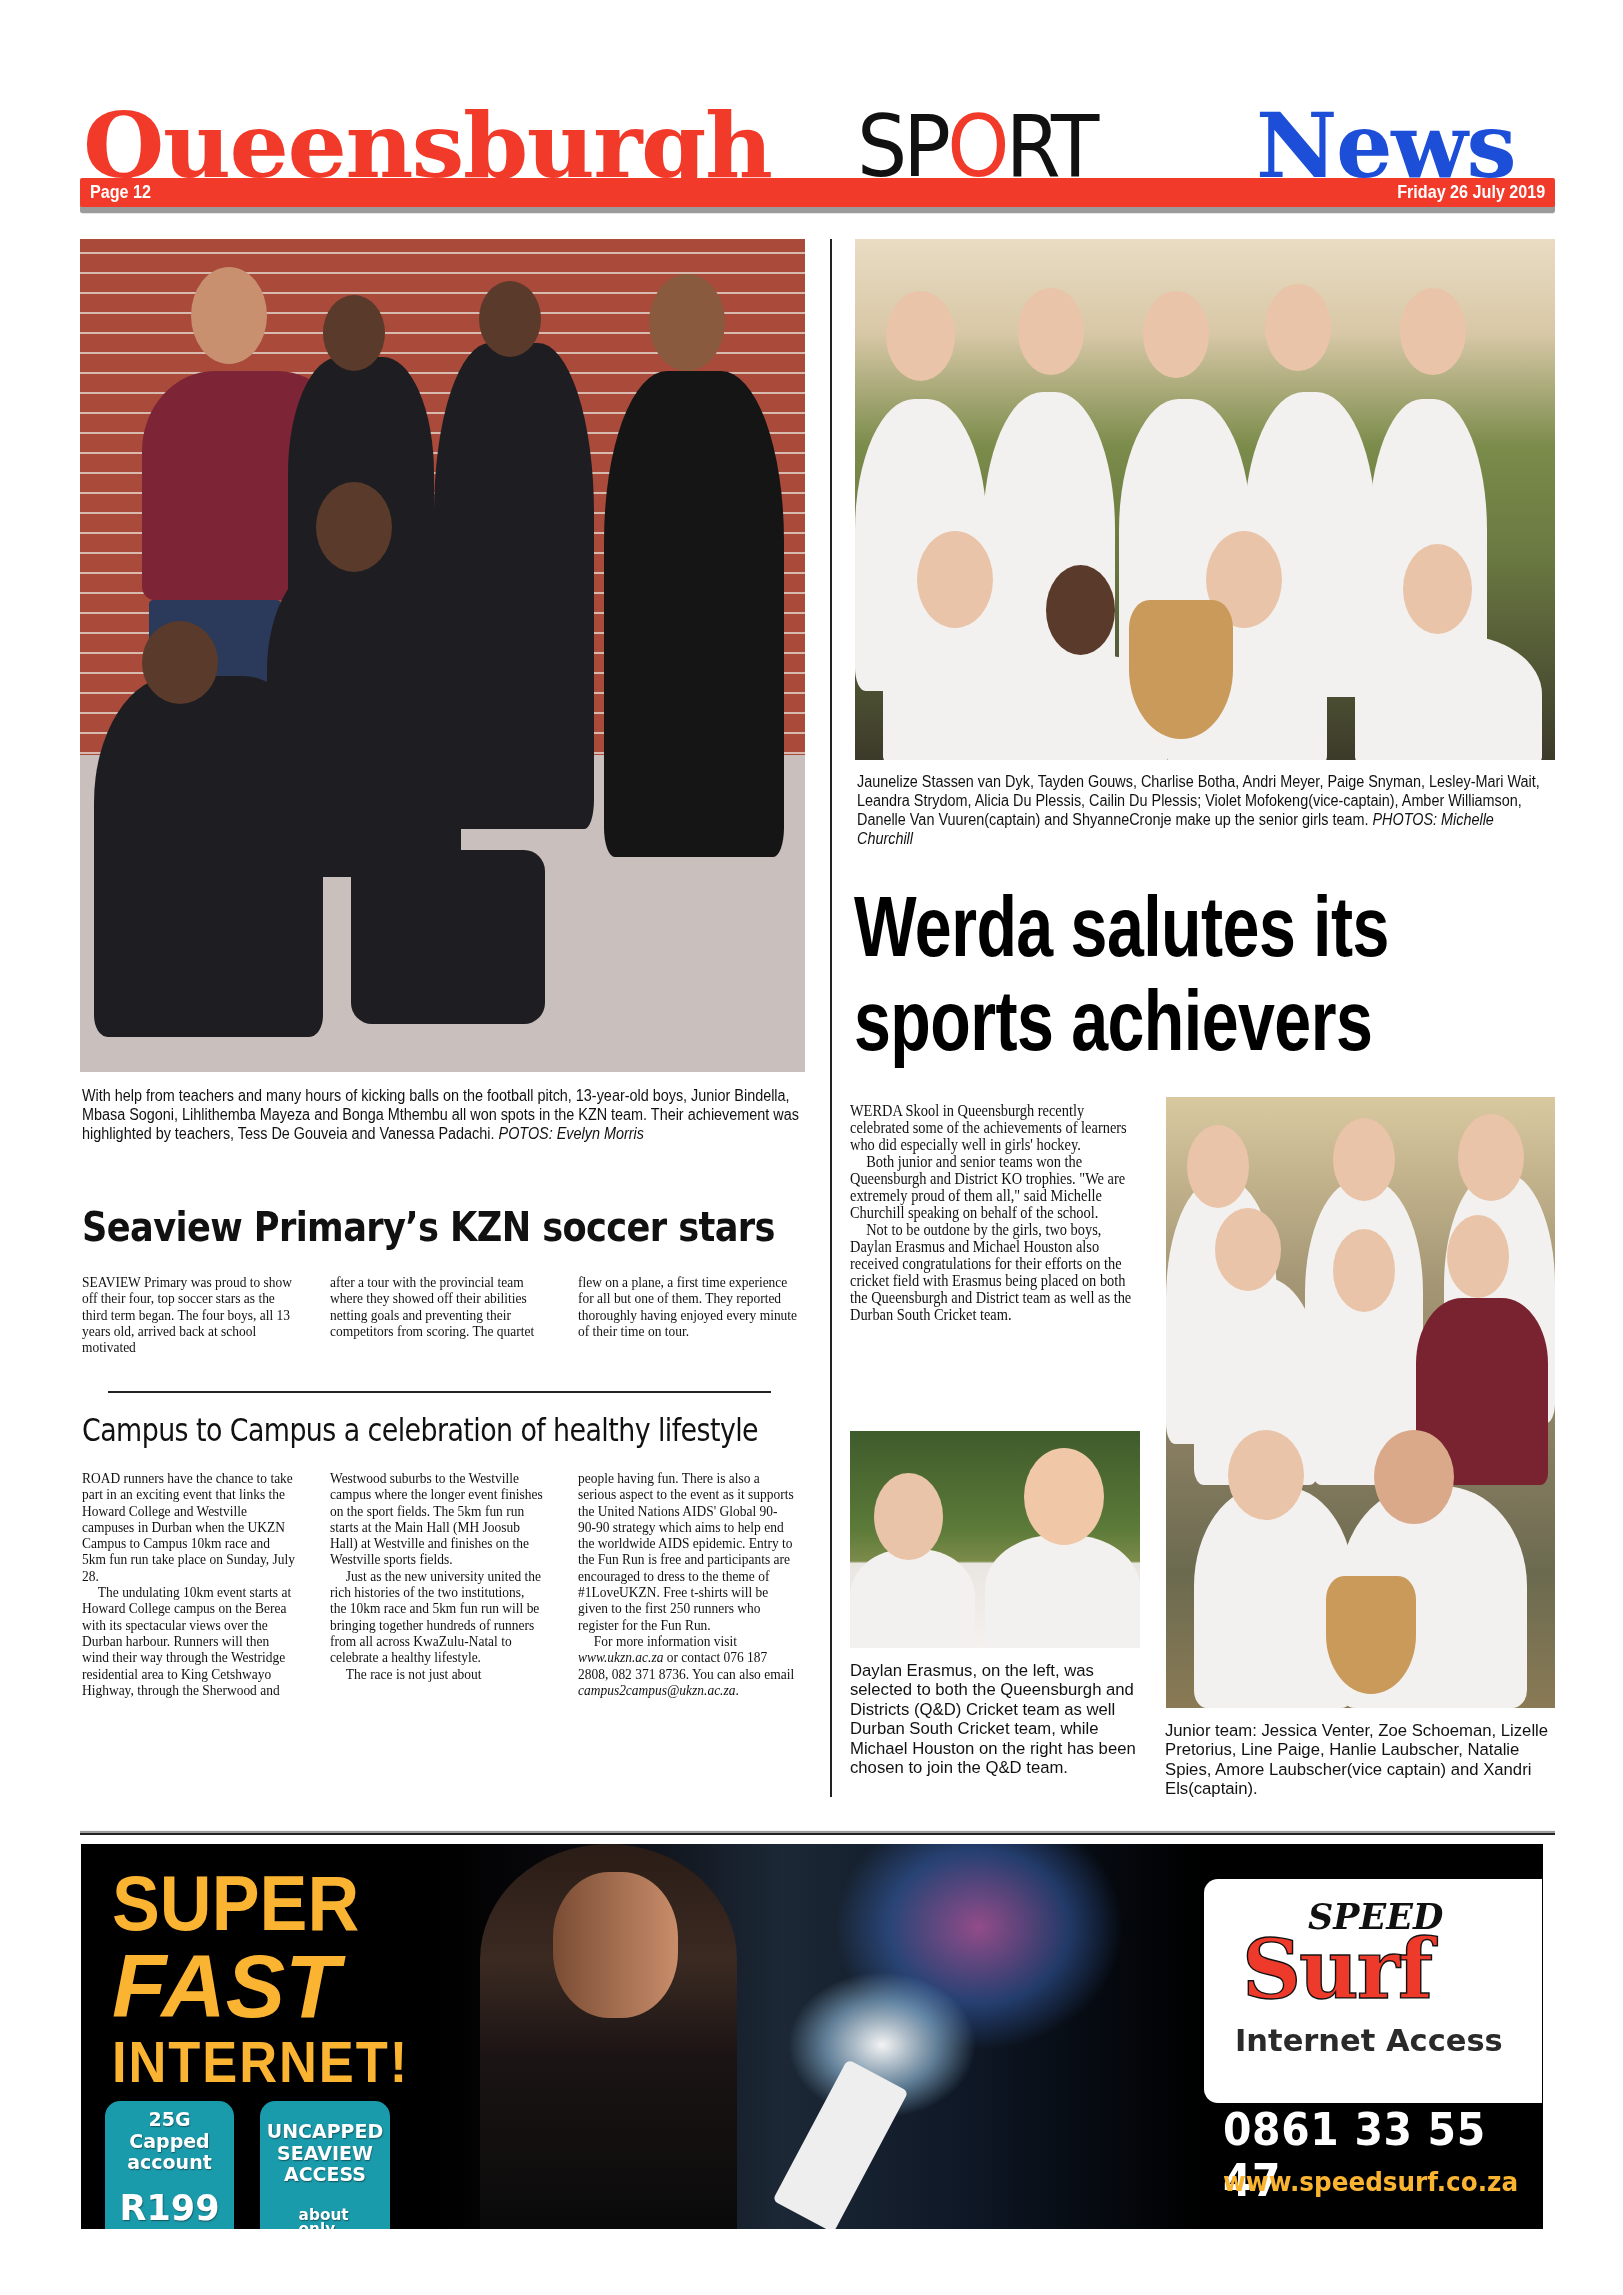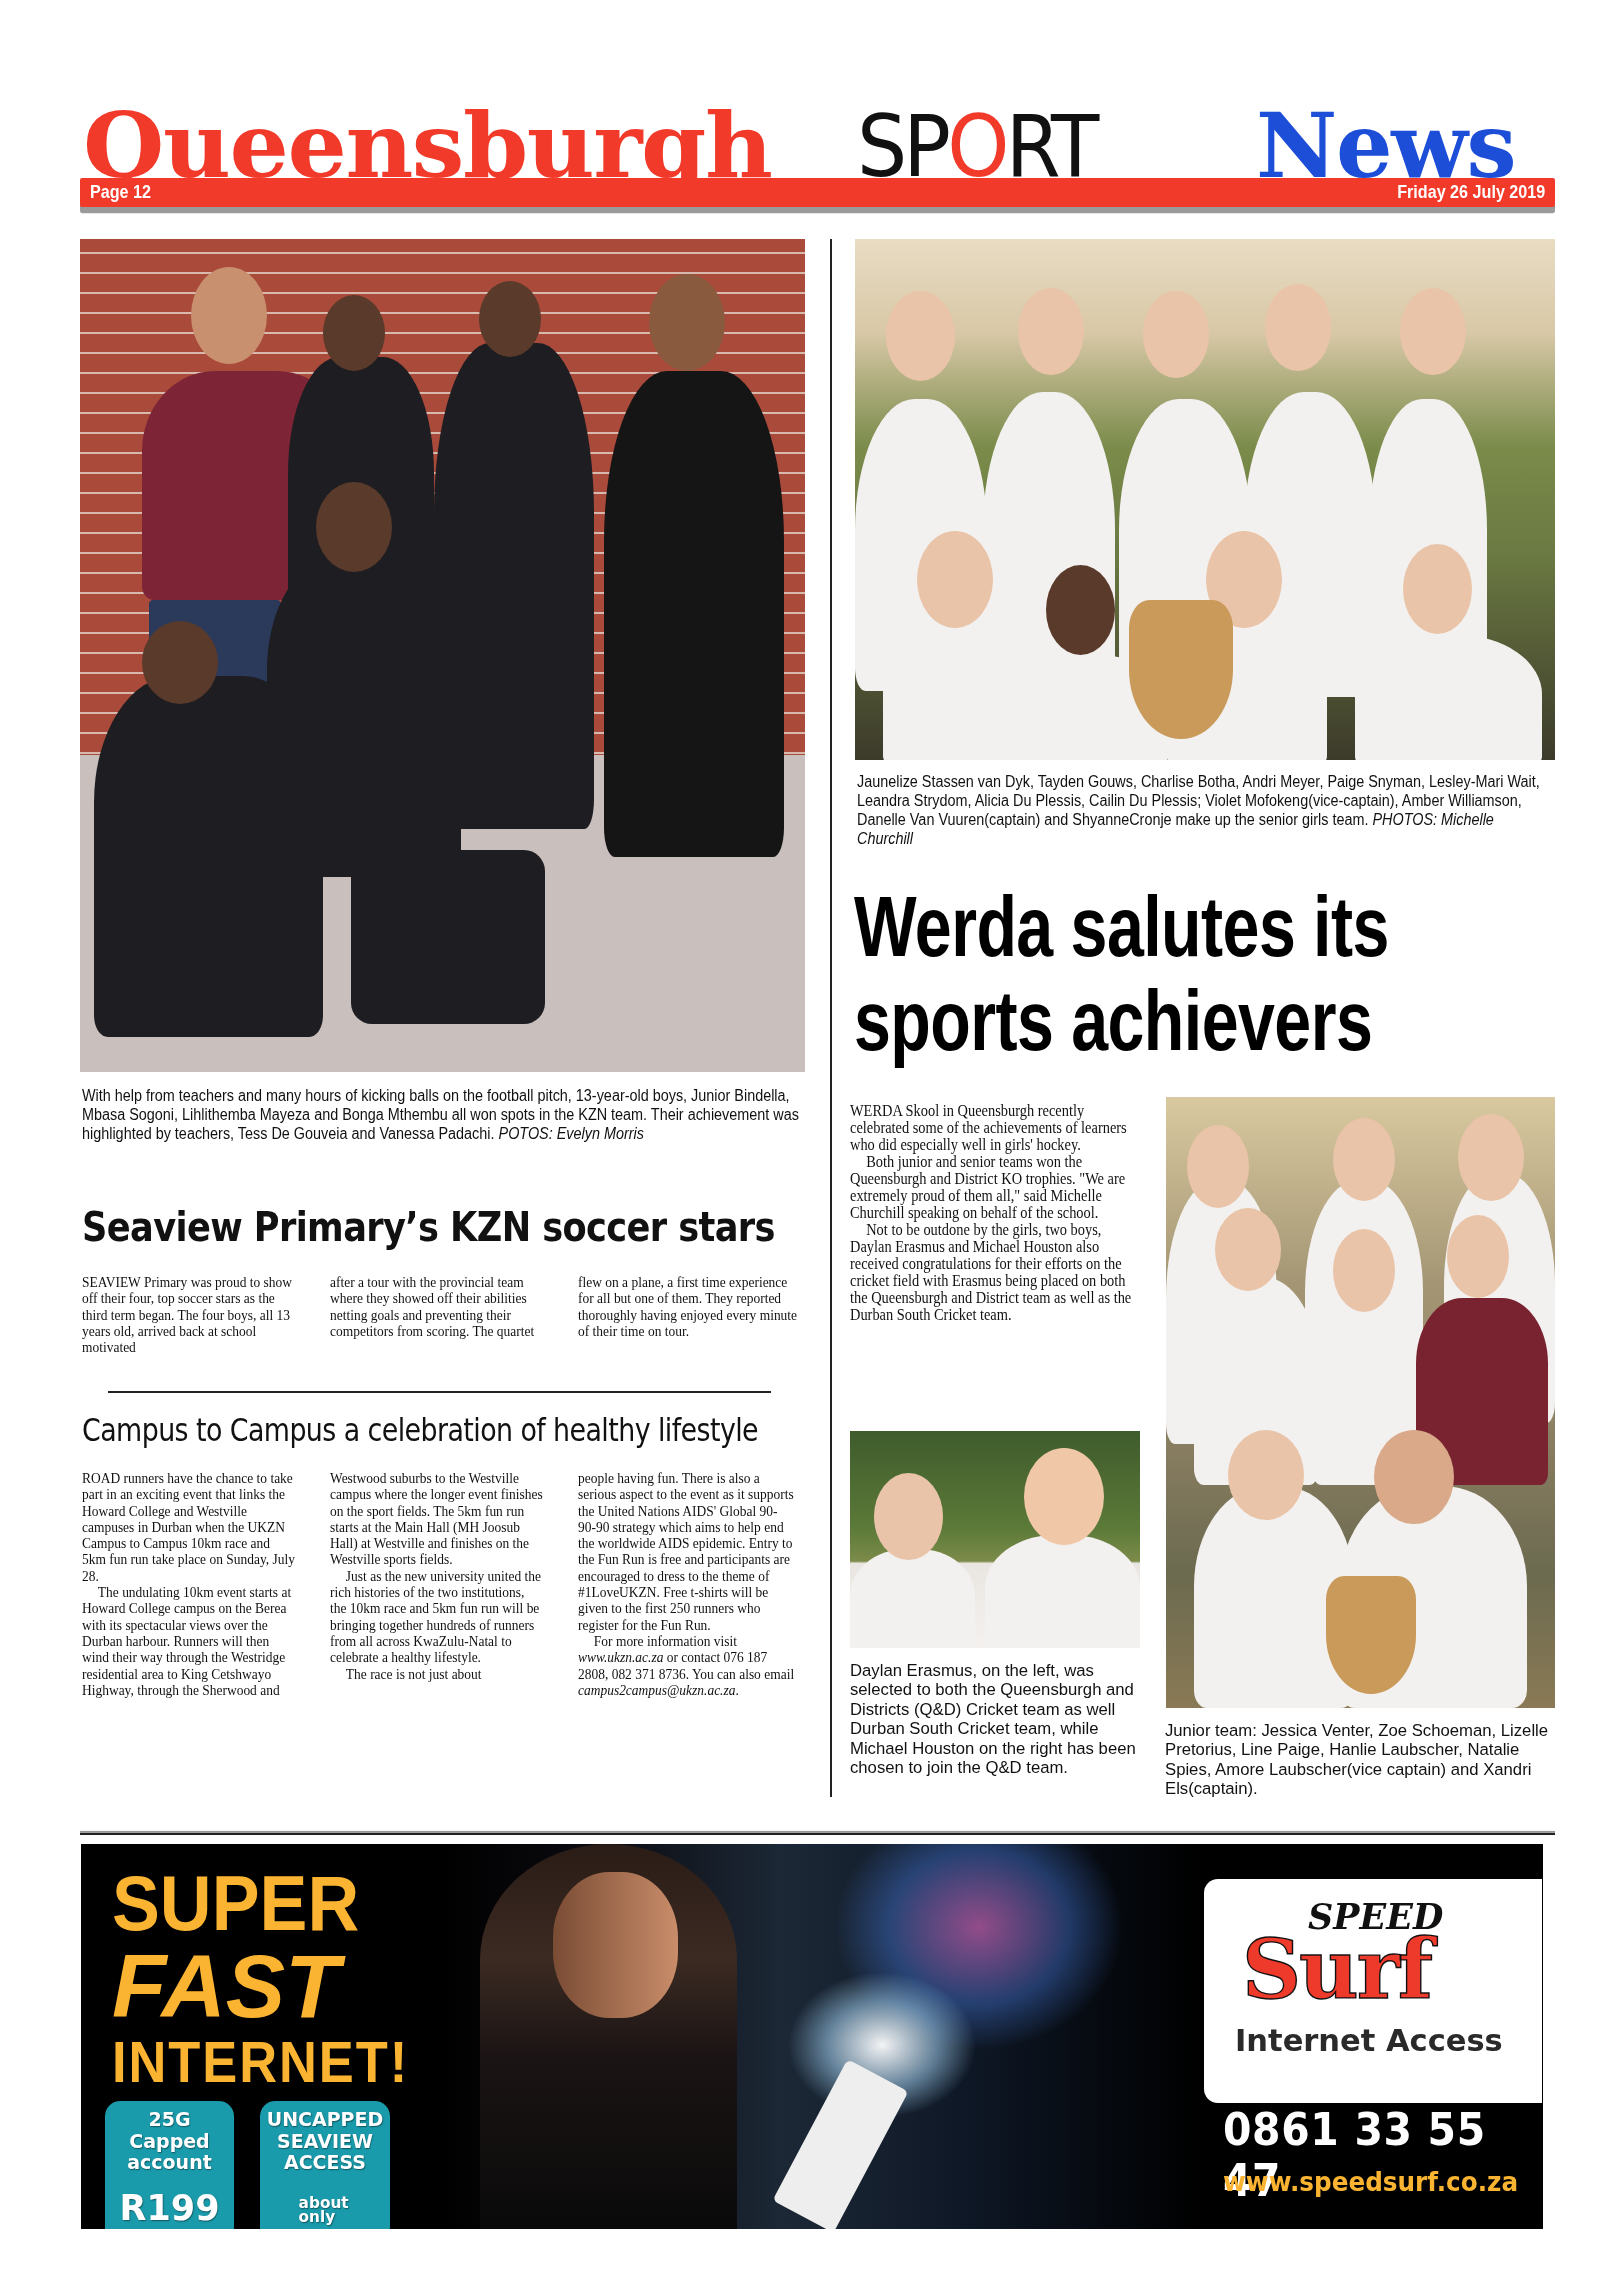--- a/index.html
+++ b/index.html
@@ -226,21 +226,21 @@
   <div class="abs ad-fast">FAST</div>
   <div class="abs ad-internet">INTERNET!</div>
 
   <div class="ad-box ad-box1">
     <div class="l" style="margin-top:8.3px;">25G</div>
     <div class="l">Capped</div>
     <div class="l">account</div>
     <div class="price">R199</div>
   </div>
   <div class="ad-box ad-box2">
-    <div class="l" style="margin-top:8px;">UNCAPPED</div>
+    <div class="l" style="margin-top:20px;">UNCAPPED</div>
     <div class="l">SEAVIEW</div>
     <div class="l">ACCESS</div>
     <div class="price"><span class="from"><span>about</span><br><span>only</span></span><span>R499</span></div>
   </div>
 
   <div class="ad-logo">
     <div class="ad-speed">SPEED</div>
     <div class="ad-surf">Surf</div>
     <div class="ad-access">Internet Access</div>
   </div>

